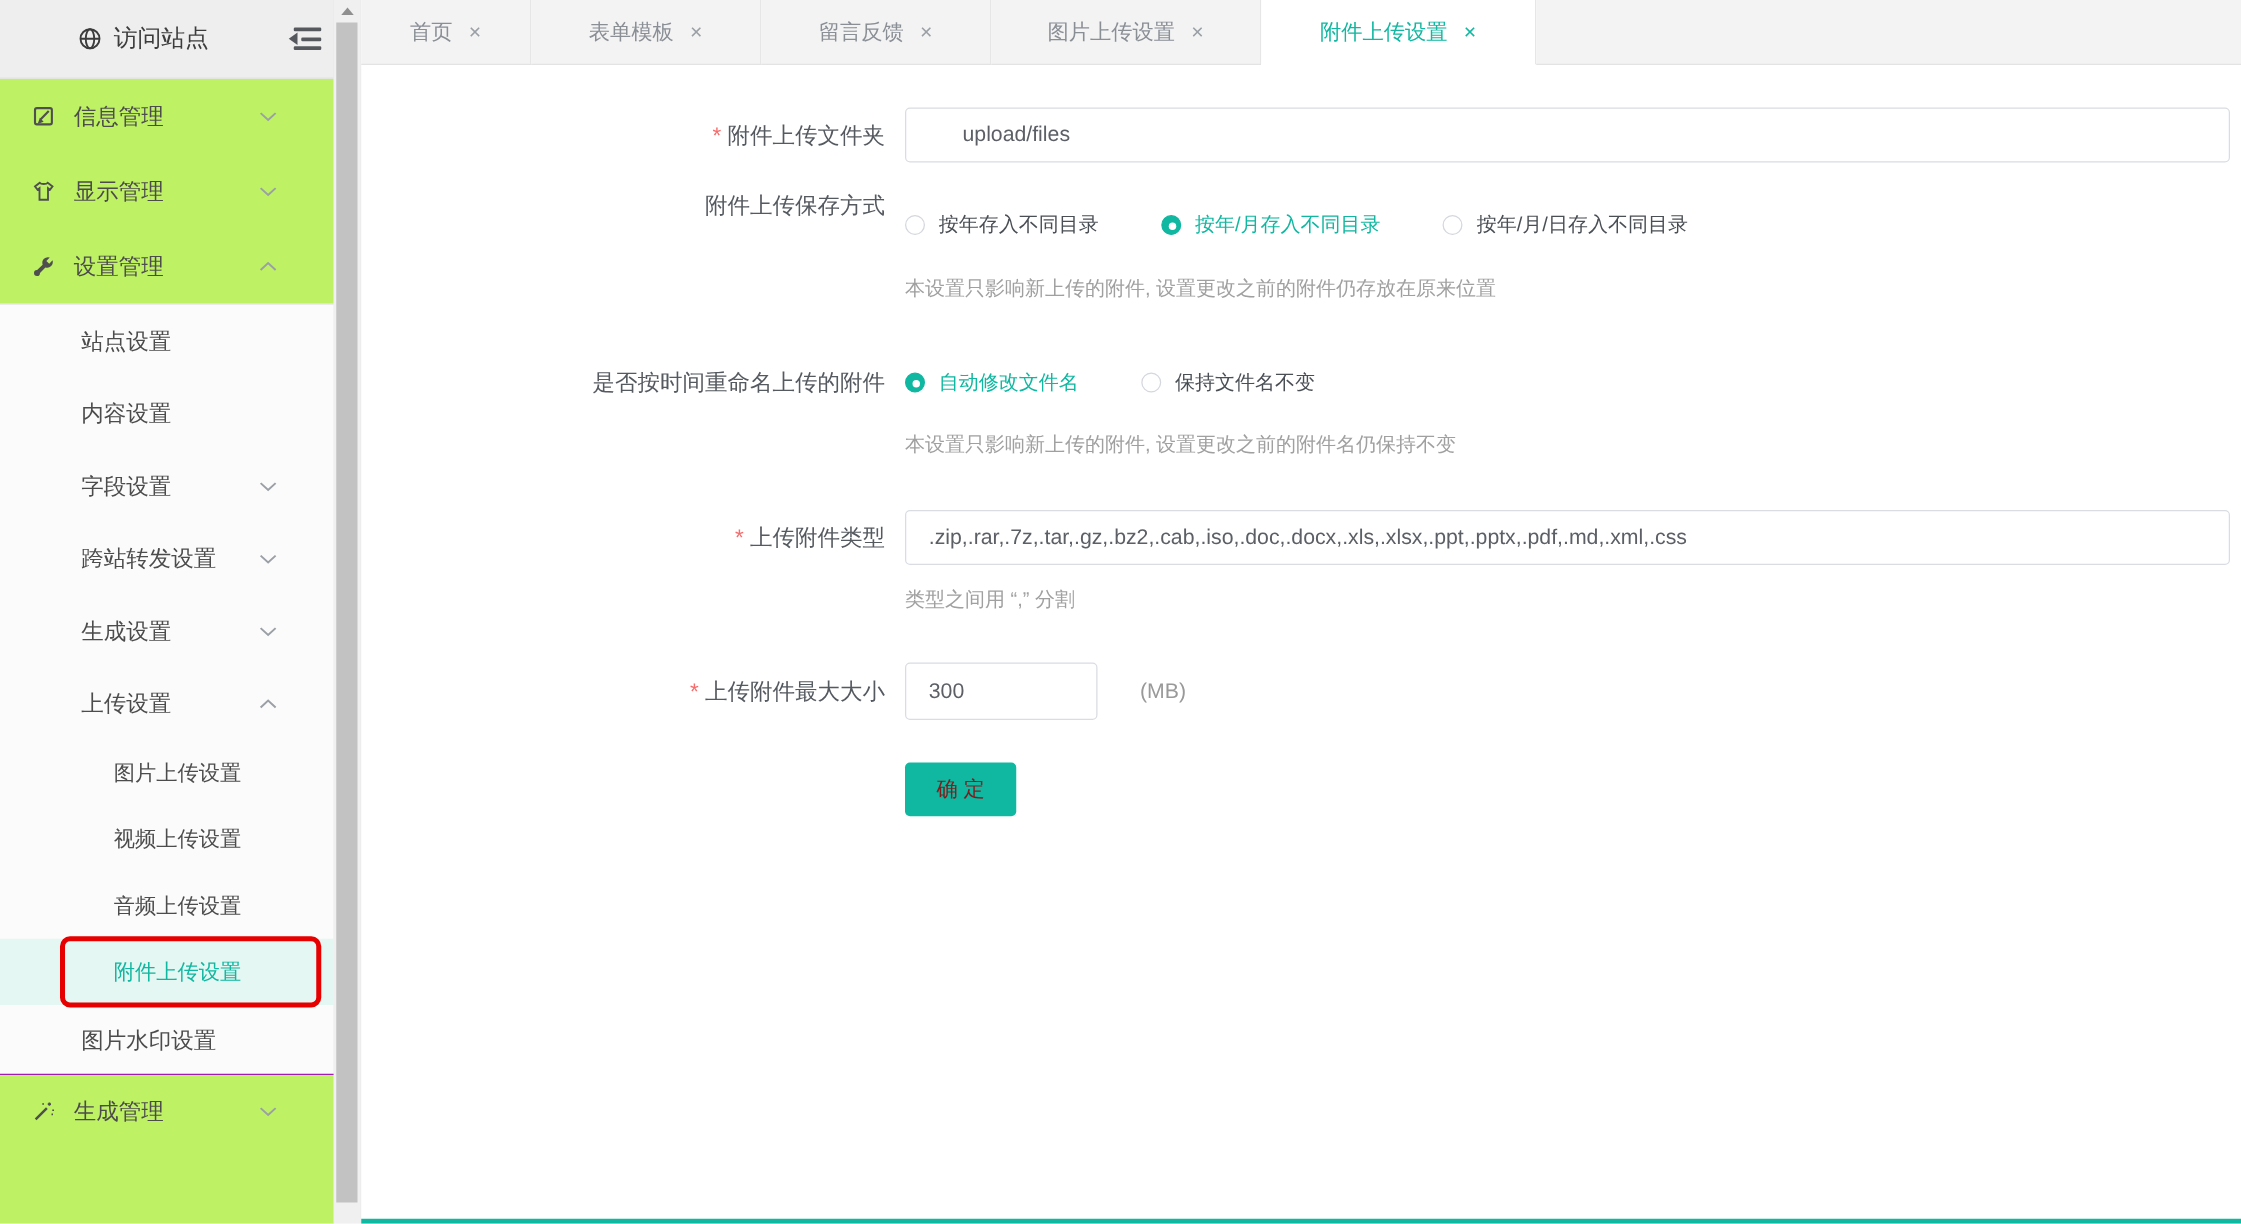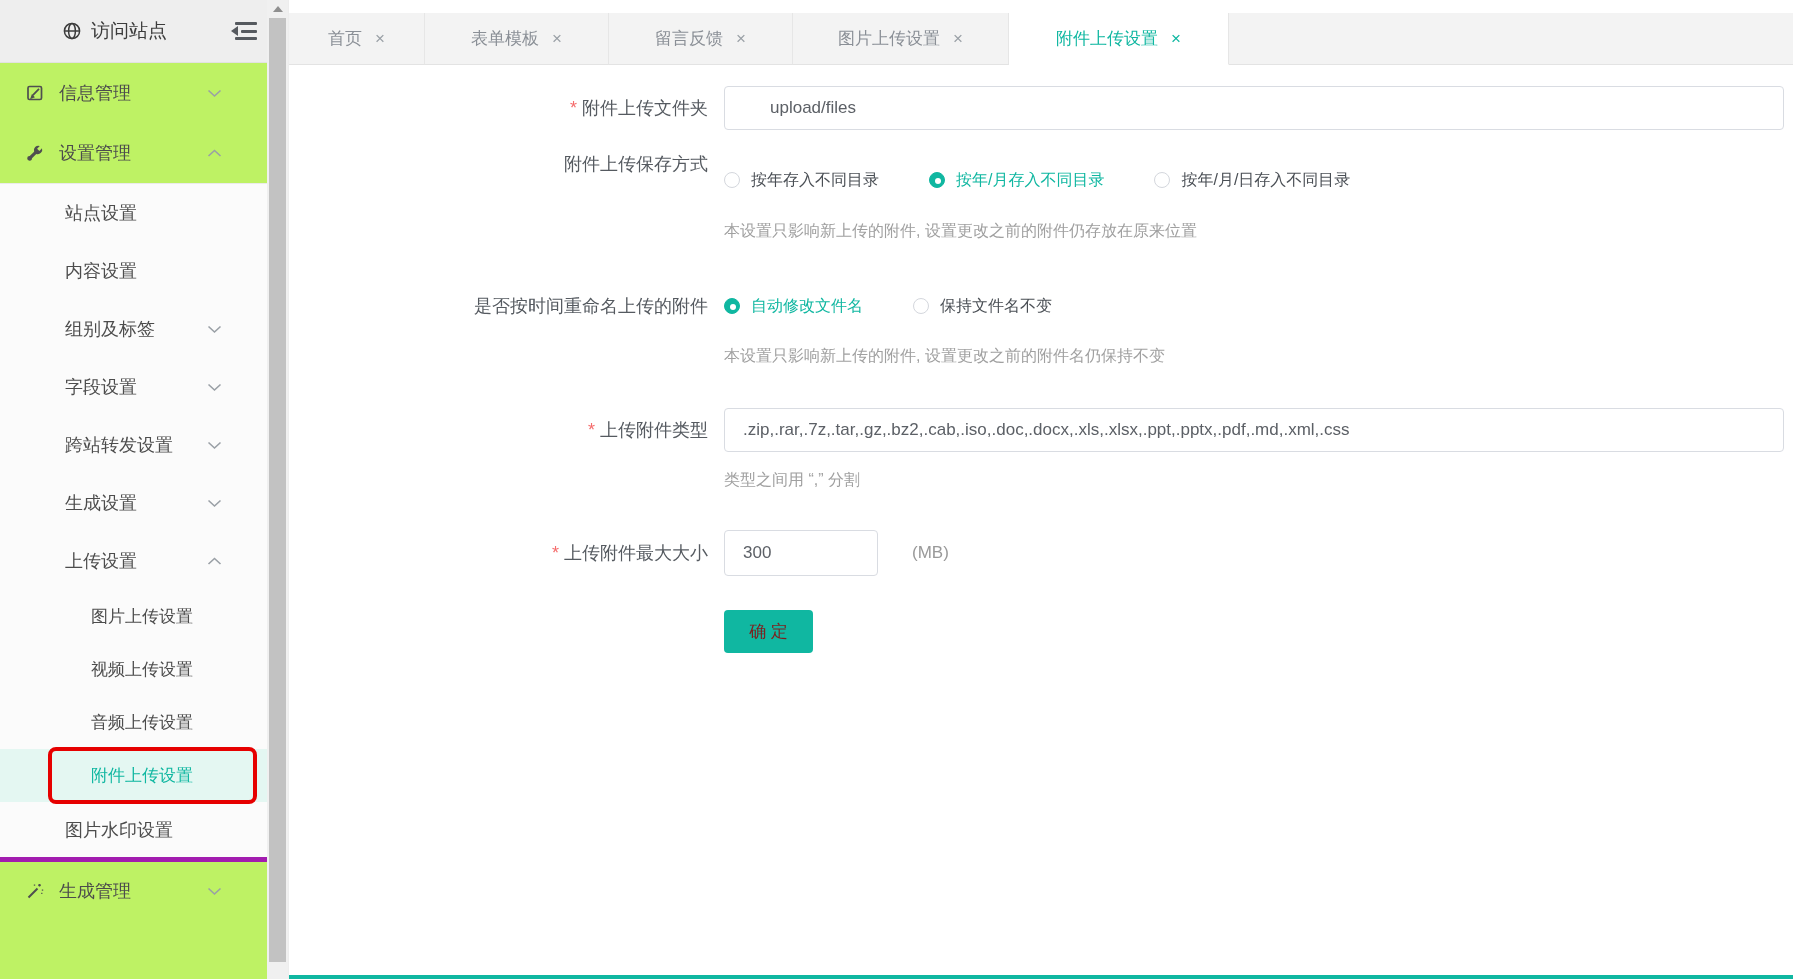--- a/index.html
+++ b/index.html
@@ -26,35 +26,35 @@
 
   .m-item { display:flex; align-items:center; position:relative; font-size:18px; color:#4c4c4c; cursor:pointer; }
   .m-item .m-icon { width:22px; height:22px; margin-left:24px; display:flex; align-items:center; justify-content:center; }
   .m-item .m-label { margin-left:13px; }
   .m-item.top { height:60px; }
   .m-item.sub1 { height:58px; padding-left:52px; }
   .m-item.sub2 { height:53px; padding-left:78px; font-size:17px; }
   .m-item.h55 { height:55px; }
   .m-item.h58 { height:58px; }
   .chev { position:absolute; right:45px; top:50%; margin-top:-4px; }
-  .submenu { background:#fbfbfb; border-top:1px solid #ebebeb; border-bottom:5px solid #a21caf; }
+  .submenu { background:#fbfbfb; border-top:1px solid #ebebeb; border-bottom:1px solid #a21caf; }
   .m-item.active { background:#e4f7f2; color:#10b7a1; }
   .red-box { position:absolute; left:48px; right:10px; top:-2px; bottom:-2px;
     border:4px solid #e60000; border-radius:8px; pointer-events:none; }
 
   
   .v-scrollbar { position:absolute; left:267px; top:0; width:21px; height:979px; background:#f0f0f0; }
   .v-up { height:17px; display:flex; align-items:center; justify-content:center; cursor:pointer; }
   .v-up .tri { width:0; height:0; border-left:5px solid transparent; border-right:5px solid transparent; border-bottom:6px solid #8f8f8f; }
   .v-thumb { position:absolute; left:2px; top:18px; width:17px; height:944px; background:#c2c2c2; cursor:pointer; }
 
   
   .content { position:absolute; left:288px; top:0; right:0; height:979px; background:#fff; border-left:1px solid #ededed; }
 
-  .tabbar { position:absolute; left:0; top:13px; right:0; height:52px; display:flex; }
+  .tabbar { position:absolute; left:0; top:0; right:0; height:52px; display:flex; }
   .tab {
     height:52px; display:flex; align-items:center; justify-content:center; gap:13px;
     background:#f3f3f3; color:#8a8f96; font-size:17px; cursor:pointer;
     border-right:1px solid #e6e6e6; border-bottom:1px solid #e3e3e3;
   }
   .tab .x { font-size:17px; color:#9aa0a6; cursor:pointer; }
   .tab.active { background:#ffffff; color:#10b7a1; border-bottom-color:#ffffff; }
   .tab.active .x { color:#10b7a1; }
   .tab-fill { flex:1; background:#f3f3f3; border-bottom:1px solid #e3e3e3; }
 
@@ -115,20 +115,33 @@
       </svg>
     </span>
     <span class="m-label">信息管理</span>
     <span class="chev">
       <svg class="ic" width="15" height="9" viewBox="0 0 15 9" fill="none" stroke="#9aa0a6" stroke-width="1.6">
           <polyline points="1.5,1.5 7.5,7 13.5,1.5"></polyline>
         </svg>
     </span>
   </div>
 
+  <div class="m-item top">
+    <span class="m-icon">
+      <svg class="ic" width="20" height="20" viewBox="0 0 20 20" fill="none" stroke="#4f4f4f" stroke-width="1.5">
+        <path d="M6.8 3.2 L3 6.2 l2 2.5 1.6 -1.2 V16.8 h6.8 V7.5 l1.6 1.2 2 -2.5 L13.2 3.2 c-1 1.3 -5.4 1.3 -6.4 0 z"></path>
+      </svg>
+    </span>
+    <span class="m-label">显示管理</span>
+    <span class="chev">
+      <svg class="ic" width="15" height="9" viewBox="0 0 15 9" fill="none" stroke="#9aa0a6" stroke-width="1.6">
+          <polyline points="1.5,1.5 7.5,7 13.5,1.5"></polyline>
+        </svg>
+    </span>
+  </div>
 
   <div class="m-item top">
     <span class="m-icon">
       <svg class="ic" width="20" height="20" viewBox="0 0 20 20">
         <path d="M17 5.2 a4.5 4.5 0 0 1 -5.7 5.7 L7 15.3 a2.4 2.4 0 1 1 -2.3 -2.3 L9.1 8.7 A4.5 4.5 0 0 1 14.8 3 l-2.7 2.7 2.3 2.3 z" fill="#4f4f4f"></path>
       </svg>
     </span>
     <span class="m-label">设置管理</span>
     <span class="chev">
       <svg class="ic" width="15" height="9" viewBox="0 0 15 9" fill="none" stroke="#9aa0a6" stroke-width="1.6">
@@ -136,28 +149,20 @@
         </svg>
     </span>
   </div>
 
   <div class="submenu">
     <div class="m-item sub1">
       <span class="m-label">站点设置</span>
     </div>
     <div class="m-item sub1">
       <span class="m-label">内容设置</span>
-    </div>
-    <div class="m-item sub1">
-      <span class="m-label">组别及标签</span>
-      <span class="chev">
-        <svg class="ic" width="15" height="9" viewBox="0 0 15 9" fill="none" stroke="#9aa0a6" stroke-width="1.6">
-            <polyline points="1.5,1.5 7.5,7 13.5,1.5"></polyline>
-          </svg>
-      </span>
     </div>
     <div class="m-item sub1">
       <span class="m-label">字段设置</span>
       <span class="chev">
         <svg class="ic" width="15" height="9" viewBox="0 0 15 9" fill="none" stroke="#9aa0a6" stroke-width="1.6">
             <polyline points="1.5,1.5 7.5,7 13.5,1.5"></polyline>
           </svg>
       </span>
     </div>
     <div class="m-item sub1">

